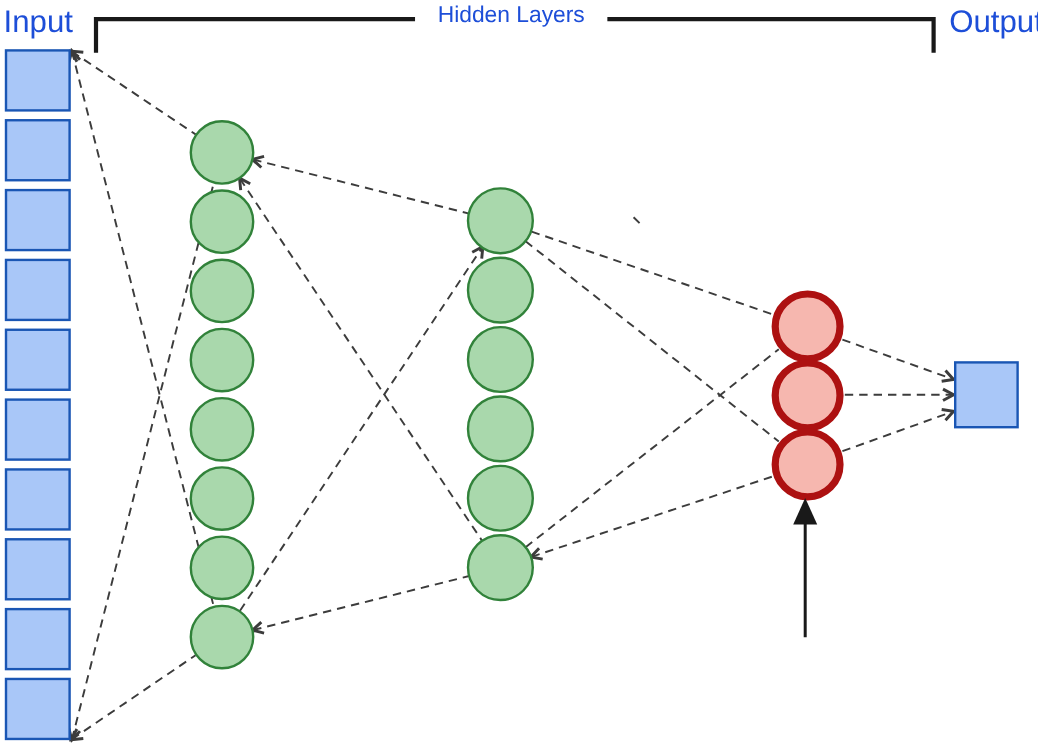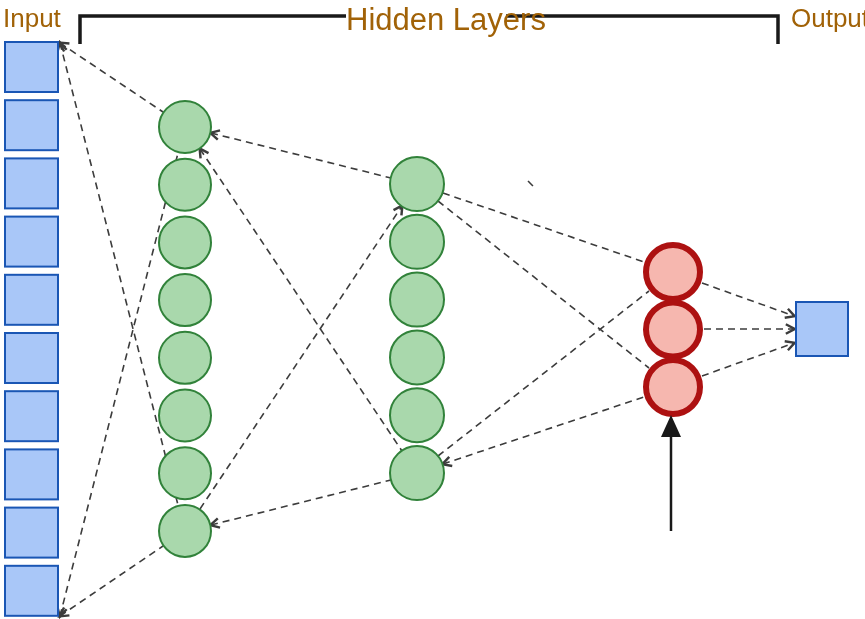--- a/index.html
+++ b/index.html
@@ -2,23 +2,23 @@
 <html><head>
 <meta charset="utf-8">
 <style>
   html,body{margin:0;padding:0;}
   body{
     width:865px;height:619px;background:#ffffff;overflow:hidden;position:relative;
     font-family:"Liberation Sans","DejaVu Sans",sans-serif;
   }
   #stage{position:absolute;inset:0;}
   svg{position:absolute;left:0;top:0;}
-  .lbl{position:absolute;color:#a16207;white-space:nowrap;}
+  .lbl{position:absolute;color:#1d4ed8;white-space:nowrap;}
   #input-label{left:3px;top:3px;font-size:26px;}
-  #hidden-label{left:346px;top:2px;width:160px;text-align:center;font-size:31px;background:#fff;}
+  #hidden-label{left:346px;top:2px;width:160px;text-align:center;font-size:19px;background:#fff;}
   #output-label{left:791px;top:3px;font-size:26px;}
   #embeddings-label{left:551px;top:527px;width:240px;text-align:center;font-size:33px;color:#161616;}
 </style>
 </head>
 <body>
 
 <div id="stage">
   <svg id="net-svg" width="865" height="619" viewBox="0 0 865 619">
       <defs>
         <marker id="ah" viewBox="0 0 10 10" refX="7.5" refY="5" markerWidth="8.5" markerHeight="8.5" orient="auto-start-reverse">

